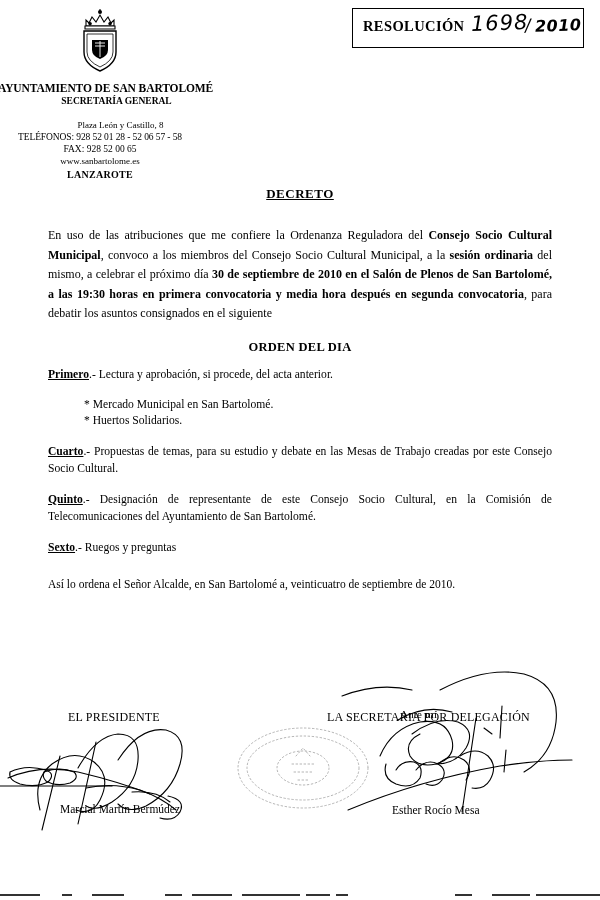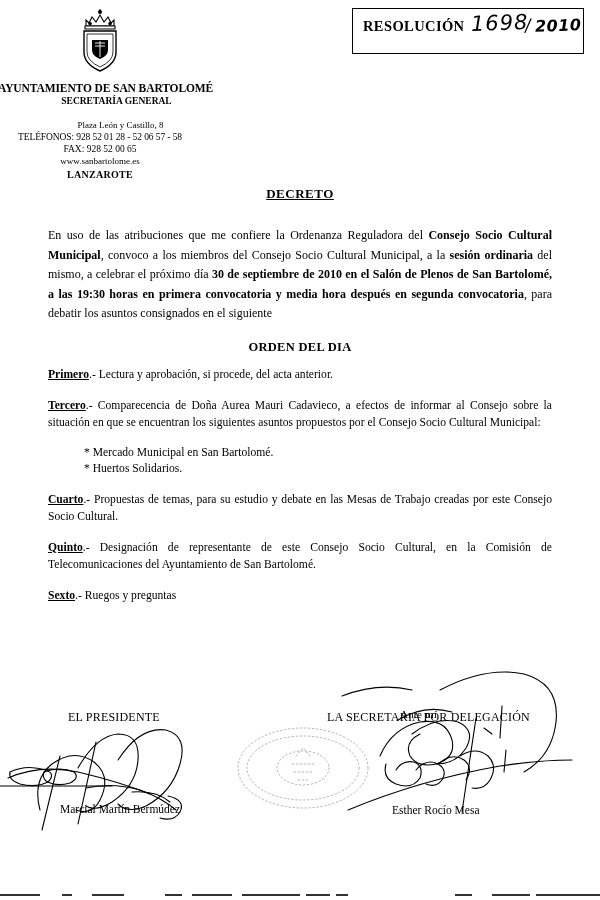--- a/index.html
+++ b/index.html
@@ -16,21 +16,21 @@
     color: #000000;
     -webkit-font-smoothing: none;
   }
 
   
   #resolution-box {
     position: absolute;
     left: 352px;
     top: 8px;
     width: 232px;
-    height: 46px;
+    height: 40px;
     border: 1.5px solid #000;
     box-sizing: border-box;
   }
   #resolution-box .res-label {
     position: absolute;
     left: 10px;
     top: 9px;
     font-family: "Liberation Serif", "DejaVu Serif", serif;
     font-weight: bold;
     font-size: 14.5px;
@@ -256,33 +256,33 @@
 
   <div class="title">DECRETO</div>
 
   <p class="para"><span>En uso de las atribuciones que me confiere la Ordenanza Reguladora del </span><b>Consejo Socio Cultural Municipal</b><span>, convoco a  los miembros del Consejo Socio Cultural Municipal, a la </span><b>sesión ordinaria</b><span> del mismo, a celebrar el próximo día  </span><b>30 de septiembre de 2010 en el Salón de Plenos de San Bartolomé, a las 19:30 horas en primera convocatoria y media hora después en segunda convocatoria</b><span>, para debatir los asuntos consignados en el siguiente</span></p>
 
   <div class="section-title">ORDEN DEL DIA</div>
 
   <p class="item"><span class="ord">Primero</span><span>.- Lectura y aprobación, si procede, del acta anterior.</span></p>
 
 
-  <p class="item"><span class="ord">Tercero</span><span>.- Comparecencia de Doña Aurea Mauri Cadavieco, a efectos de informar al Consejo sobre la situación en que se encuentran los siguientes asuntos propuestos por el Consejo Socio Cultural Municipal:</span></p>
 
   <div class="bullets">
     <div>* Mercado Municipal en San Bartolomé.</div>
     <div>* Huertos Solidarios.</div>
   </div>
 
   <p class="item"><span class="ord">Cuarto</span><span>.- Propuestas de temas, para su estudio y debate en las Mesas de Trabajo creadas por este Consejo Socio Cultural.</span></p>
 
   <p class="item"><span class="ord">Quinto</span><span>.-   Designación de representante de este Consejo Socio Cultural, en la Comisión de Telecomunicaciones del Ayuntamiento de San Bartolomé.</span></p>
 
   <p class="item"><span class="ord">Sexto</span><span>.- Ruegos y preguntas</span></p>
 
+  <p class="closing">Así lo ordena el Señor Alcalde, en San Bartolomé a, veinticuatro de septiembre de 2010.</p>
 </div>
 
 <div id="signature-area">
 
   <svg id="ink-layer" viewBox="0 0 600 180">
     <g fill="none" stroke="#000" stroke-width="1.1" stroke-linecap="round">
 
       <g>
         <path d="M40 150 Q32 120 52 104 Q74 88 94 102 Q112 116 100 140 Q92 156 76 150"></path>
         <path d="M78 108 Q96 76 118 74 Q140 74 138 100 Q136 126 112 142 Q96 152 86 146"></path>

